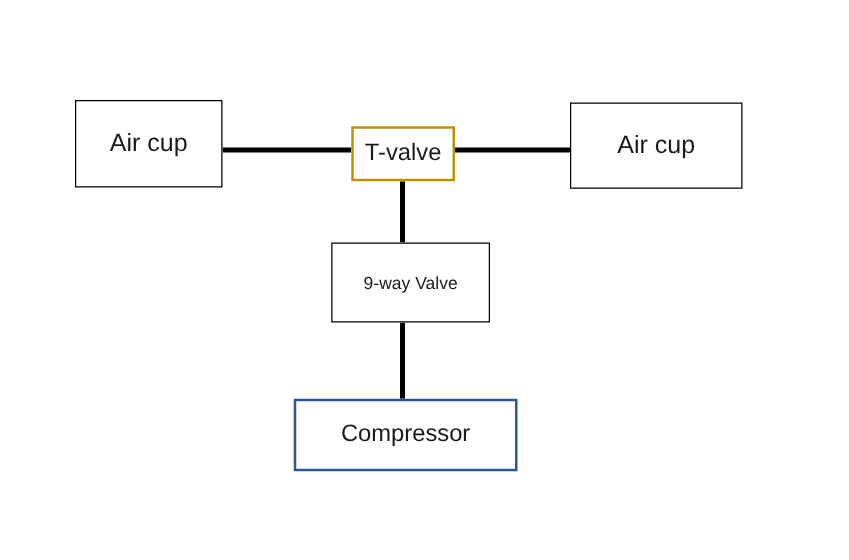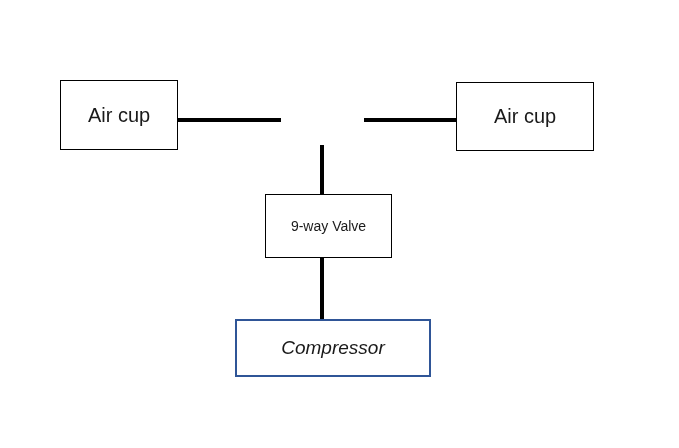--- a/index.html
+++ b/index.html
@@ -27,21 +27,21 @@
     white-space: nowrap;
   }
   .node--black   { border: 1.5px solid var(--box-border, #000000); }
   .node--gold    { border: 2px solid var(--t-valve-border, #BF9000); }
   .node--blue    { border: 2px solid var(--compressor-border, #2F5597); }
 
   #air-cup-left   { left: 60px;  top: 80px;  width: 118px; height: 70px; font-size: 20px; }
   #t-valve        { left: 281px; top: 101px; width: 83px;  height: 44px; font-size: 19px; }
   #air-cup-right  { left: 456px; top: 82px;  width: 138px; height: 69px; font-size: 20px; }
   #three-way-valve{ left: 265px; top: 194px; width: 127px; height: 64px; font-size: 14px; }
-  #compressor     { left: 235px; top: 319px; width: 196px; height: 58px; font-size: 19px; font-style: italic; }
+  #compressor     { left: 235px; top: 319px; width: 179px; height: 58px; font-size: 19px; }
 
   .connector {
     position: absolute;
     background: var(--connector, #000000);
   }
   #conn-left      { left: 178px; top: 118px; width: 103px; height: 4px; }
   #conn-right     { left: 364px; top: 118px; width: 93px;  height: 4px; }
   #conn-mid-top   { left: 320px; top: 145px; width: 4px;   height: 49px; }
   #conn-mid-bottom{ left: 320px; top: 258px; width: 4px;   height: 61px; }
 
@@ -56,20 +56,23 @@
 
   <div class="connector" id="conn-left"></div>
   <div class="connector" id="conn-right"></div>
   <div class="connector" id="conn-mid-top"></div>
   <div class="connector" id="conn-mid-bottom"></div>
 
   <div class="node node--black" id="air-cup-left">
     <span class="node-label">Air cup</span>
   </div>
 
+  <div class="node node--gold" id="t-valve">
+    <span class="node-label">T-valve</span>
+  </div>
 
   <div class="node node--black" id="air-cup-right">
     <span class="node-label">Air cup</span>
   </div>
 
   <div class="node node--black" id="three-way-valve">
     <span class="node-label">9-way Valve</span>
   </div>
 
   <div class="node node--blue" id="compressor">

